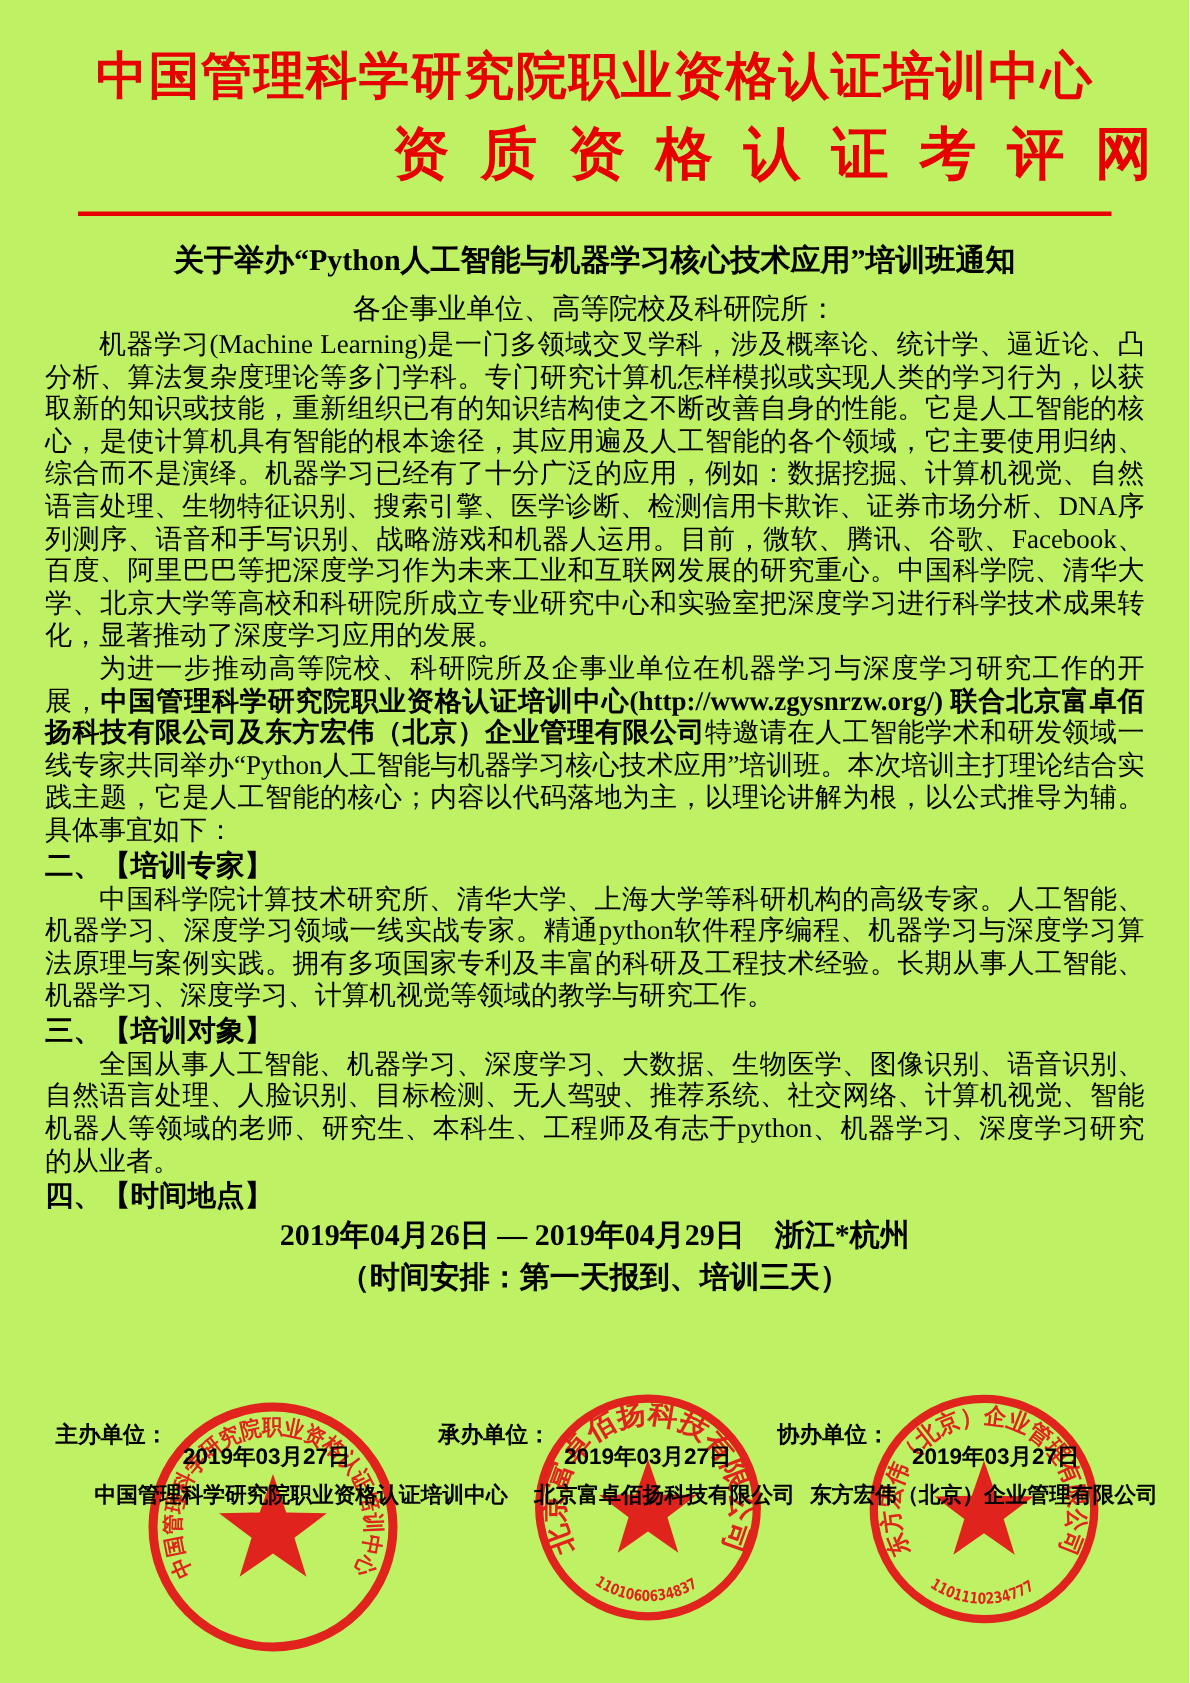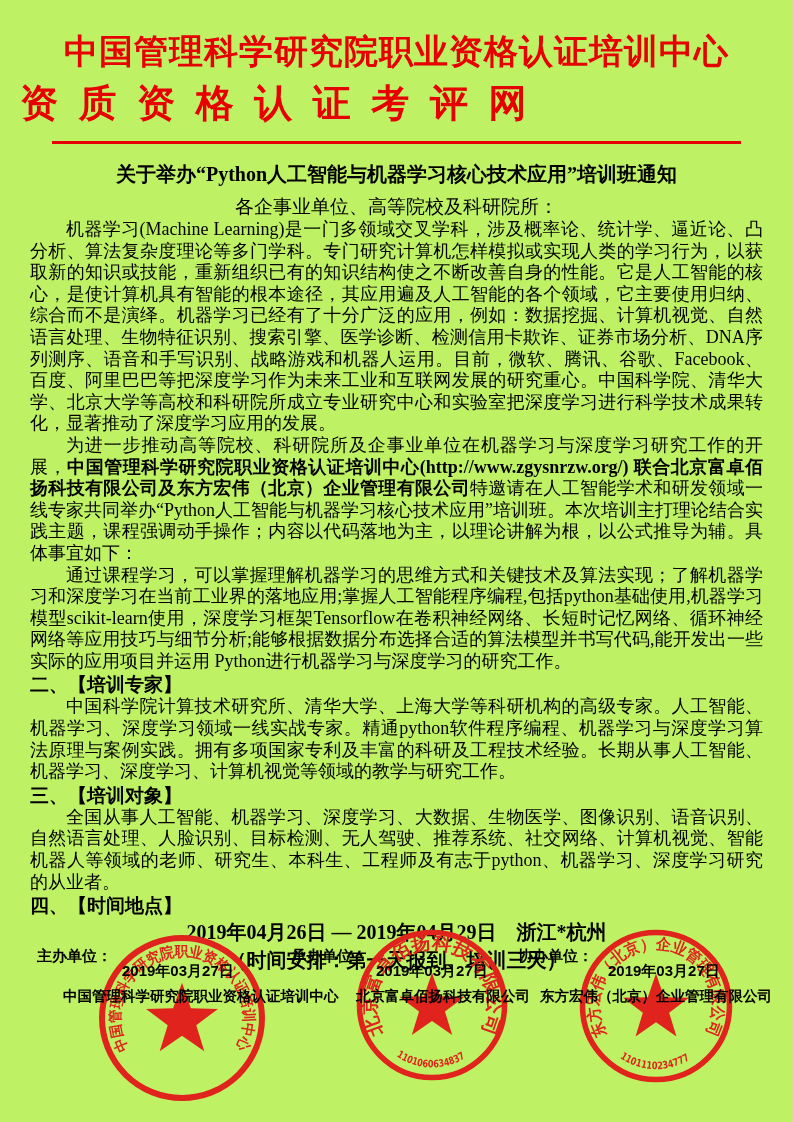--- a/index.html
+++ b/index.html
@@ -8,21 +8,21 @@
     background:#bef264; overflow:hidden; color:#000;
     font-family:"Liberation Serif", serif;
   }
   
   .hdr1 {
     margin:28px 20px 0; text-align:center; color:#e60000;
     font-size:34px; font-weight:bold; line-height:46px; letter-spacing:1px;
     font-family:"Liberation Sans", sans-serif;
   }
   .hdr2 {
-    margin:4px 20px 0; text-align:left; color:#e60000;
+    margin:4px 20px 0; text-align:right; color:#e60000;
     font-size:38px; font-weight:bold; line-height:50px; letter-spacing:5px;
     font-family:"Liberation Sans", sans-serif;
   }
   .red-rule { height:3px; background:#e60000; margin:13px 52px 0 52px; }
   
   .doc-title {
     margin:17px 30px 0; text-align:center; font-size:20px; font-weight:bold;
     line-height:27px;
   }
   .salutation {
@@ -68,23 +68,22 @@
 <div class="page">
 
   <div class="hdr1">中国管理科学研究院职业资格认证培训中心</div>
   <div class="hdr2">资 质 资 格 认 证 考 评 网</div>
   <div class="red-rule"></div>
 
   <div class="doc-title">关于举办“Python人工智能与机器学习核心技术应用”培训班通知</div>
   <div class="salutation">各企事业单位、高等院校及科研院所：</div>
 
   <p class="body">机器学习(Machine Learning)是一门多领域交叉学科，涉及概率论、统计学、逼近论、凸分析、算法复杂度理论等多门学科。专门研究计算机怎样模拟或实现人类的学习行为，以获取新的知识或技能，重新组织已有的知识结构使之不断改善自身的性能。它是人工智能的核心，是使计算机具有智能的根本途径，其应用遍及人工智能的各个领域，它主要使用归纳、综合而不是演绎。机器学习已经有了十分广泛的应用，例如：数据挖掘、计算机视觉、自然语言处理、生物特征识别、搜索引擎、医学诊断、检测信用卡欺诈、证券市场分析、DNA序列测序、语音和手写识别、战略游戏和机器人运用。目前，微软、腾讯、谷歌、Facebook、百度、阿里巴巴等把深度学习作为未来工业和互联网发展的研究重心。中国科学院、清华大学、北京大学等高校和科研院所成立专业研究中心和实验室把深度学习进行科学技术成果转化，显著推动了深度学习应用的发展。</p>
-  <p class="body"><span>为进一步推动高等院校、科研院所及企事业单位在机器学习与深度学习研究工作的开展，</span><b>中国管理科学研究院职业资格认证培训中心(http://www.zgysnrzw.org/) 联合北京富卓佰扬科技有限公司及东方宏伟（北京）企业管理有限公司</b><span>特邀请在人工智能学术和研发领域一线专家共同举办“Python人工智能与机器学习核心技术应用”培训班。本次培训主打理论结合实践主题，课程强调动手操作；内容以代码落地为主，以理论讲解为根，以公式推导为辅。具体事宜如下：</span></p>
+  <p class="body"><span>为进一步推动高等院校、科研院所及企事业单位在机器学习与深度学习研究工作的开展，</span><b>中国管理科学研究院职业资格认证培训中心(http://www.zgysnrzw.org/) 联合北京富卓佰扬科技有限公司及东方宏伟（北京）企业管理有限公司</b><span>特邀请在人工智能学术和研发领域一线专家共同举办“Python人工智能与机器学习核心技术应用”培训班。本次培训主打理论结合实践主题，它是人工智能的核心；内容以代码落地为主，以理论讲解为根，以公式推导为辅。具体事宜如下：</span></p>
 
-  <p class="body">通过课程学习，可以掌握理解机器学习的思维方式和关键技术及算法实现；了解机器学习和深度学习在当前工业界的落地应用;掌握人工智能程序编程,包括python基础使用,机器学习模型scikit-learn使用，深度学习框架Tensorflow在卷积神经网络、长短时记忆网络、循环神经网络等应用技巧与细节分析;能够根据数据分布选择合适的算法模型并书写代码,能开发出一些实际的应用项目并运用 Python进行机器学习与深度学习的研究工作。</p>
 
   <div class="sec-h">二、【培训专家】</div>
   <p class="body">中国科学院计算技术研究所、清华大学、上海大学等科研机构的高级专家。人工智能、机器学习、深度学习领域一线实战专家。精通python软件程序编程、机器学习与深度学习算法原理与案例实践。拥有多项国家专利及丰富的科研及工程技术经验。长期从事人工智能、机器学习、深度学习、计算机视觉等领域的教学与研究工作。</p>
 
   <div class="sec-h">三、【培训对象】</div>
   <p class="body">全国从事人工智能、机器学习、深度学习、大数据、生物医学、图像识别、语音识别、自然语言处理、人脸识别、目标检测、无人驾驶、推荐系统、社交网络、计算机视觉、智能机器人等领域的老师、研究生、本科生、工程师及有志于python、机器学习、深度学习研究的从业者。</p>
 
   <div class="sec-h">四、【时间地点】</div>
   <div class="date-line">2019年04月26日 — 2019年04月29日　浙江*杭州</div>
   <div class="date-line">（时间安排：第一天报到、培训三天）</div>

